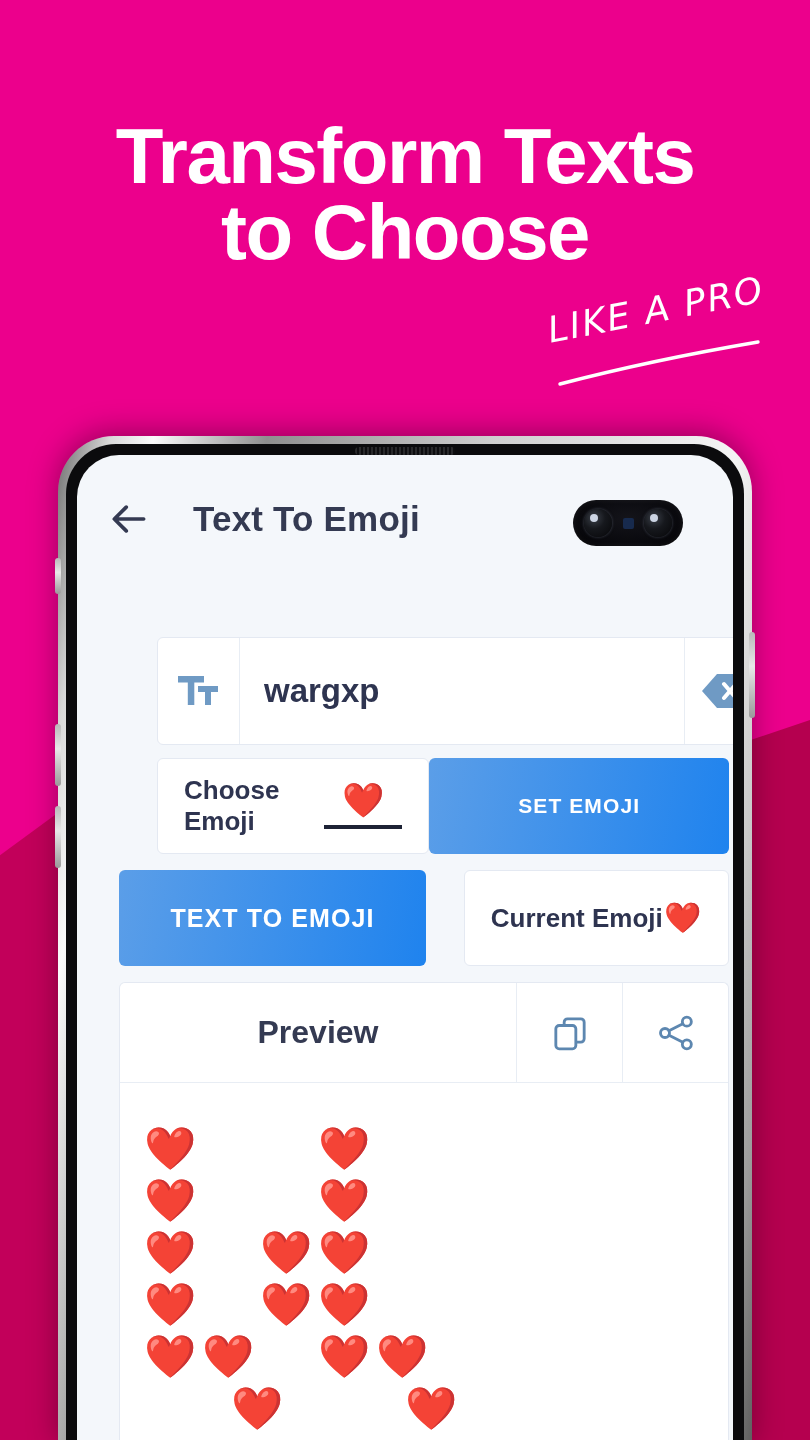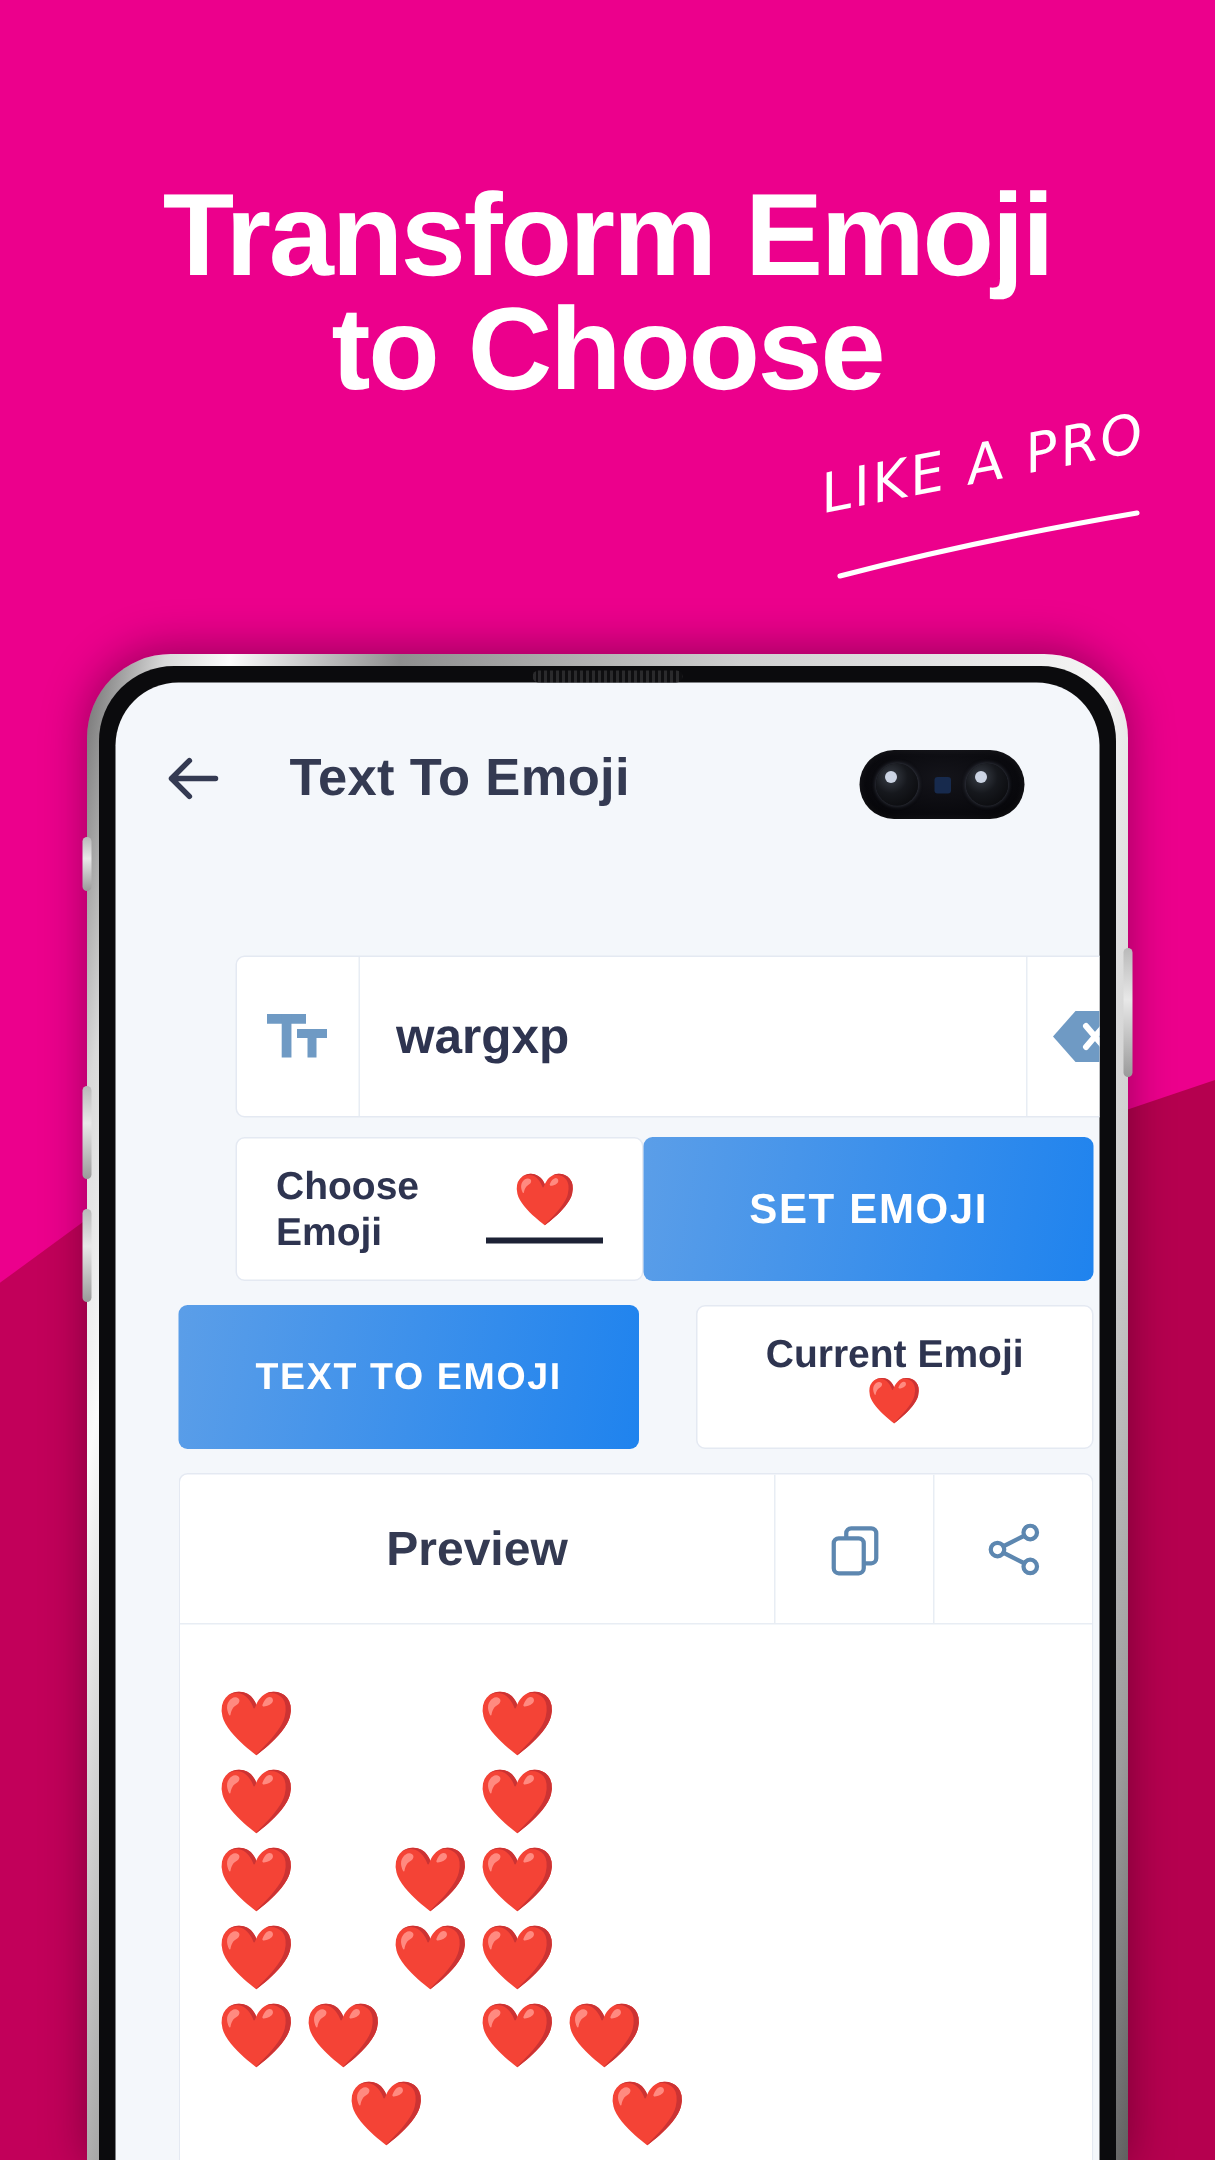--- a/index.html
+++ b/index.html
@@ -192,30 +192,30 @@
   #choose-emoji-spinner .emo { font-size:34px; line-height:1; }
   #choose-emoji-spinner .underline {
     width:78px; height:4px; background:#1d2235; margin-top:8px;
   }
   .btn-gradient {
     border-radius:6px;
     background:linear-gradient(100deg,#5b9ee8 0%,#1f83ee 100%);
     display:flex; align-items:center; justify-content:center;
     color:#ffffff; font-weight:bold; letter-spacing:1.1px;
   }
-  #set-emoji-btn { width:324px; font-size:28px; }
+  #set-emoji-btn { width:324px; font-size:21px; }
 
   #row-tte {
     position:absolute; left:42px; top:415px;
     width:610px; height:96px;
     display:flex; justify-content:space-between;
   }
   #text-to-emoji-btn { width:322px; font-size:25px; }
   #current-emoji-card {
-    width:278px; display:flex; flex-direction:column;
+    width:278px; display:flex; flex-direction:row;
     align-items:center; justify-content:center; gap:2px;
   }
   #current-emoji-label { font-size:26px; font-weight:bold; color:#2e3450; }
   #current-emoji-value { font-size:30px; line-height:1; }
 
   
   #preview-panel {
     position:absolute; left:42px; top:527px;
     width:610px; bottom:0;
     background:#ffffff;
@@ -250,21 +250,21 @@
   .emoji-cell.blank { visibility:hidden; }
 </style>
 </head>
 <body>
 
 <div id="bg-base"></div>
 <div id="bg-diagonal"></div>
 <div id="bg-diagonal-2"></div>
 
 <div id="headline">
-  <span class="hl-line">Transform Emoji</span>
+  <span class="hl-line">Transform Texts</span>
   <span class="hl-line">to Choose</span>
 </div>
 
 <div id="like-a-pro-wrap">
   <div id="like-a-pro">LIKE A PRO</div>
   <svg id="like-a-pro-swoosh" width="210" height="48" viewBox="0 0 210 48">
     <path d="M4 44 C 50 32, 120 16, 202 2" stroke="#ffffff" stroke-width="3.4" fill="none" stroke-linecap="round"></path>
   </svg>
 </div>
 

